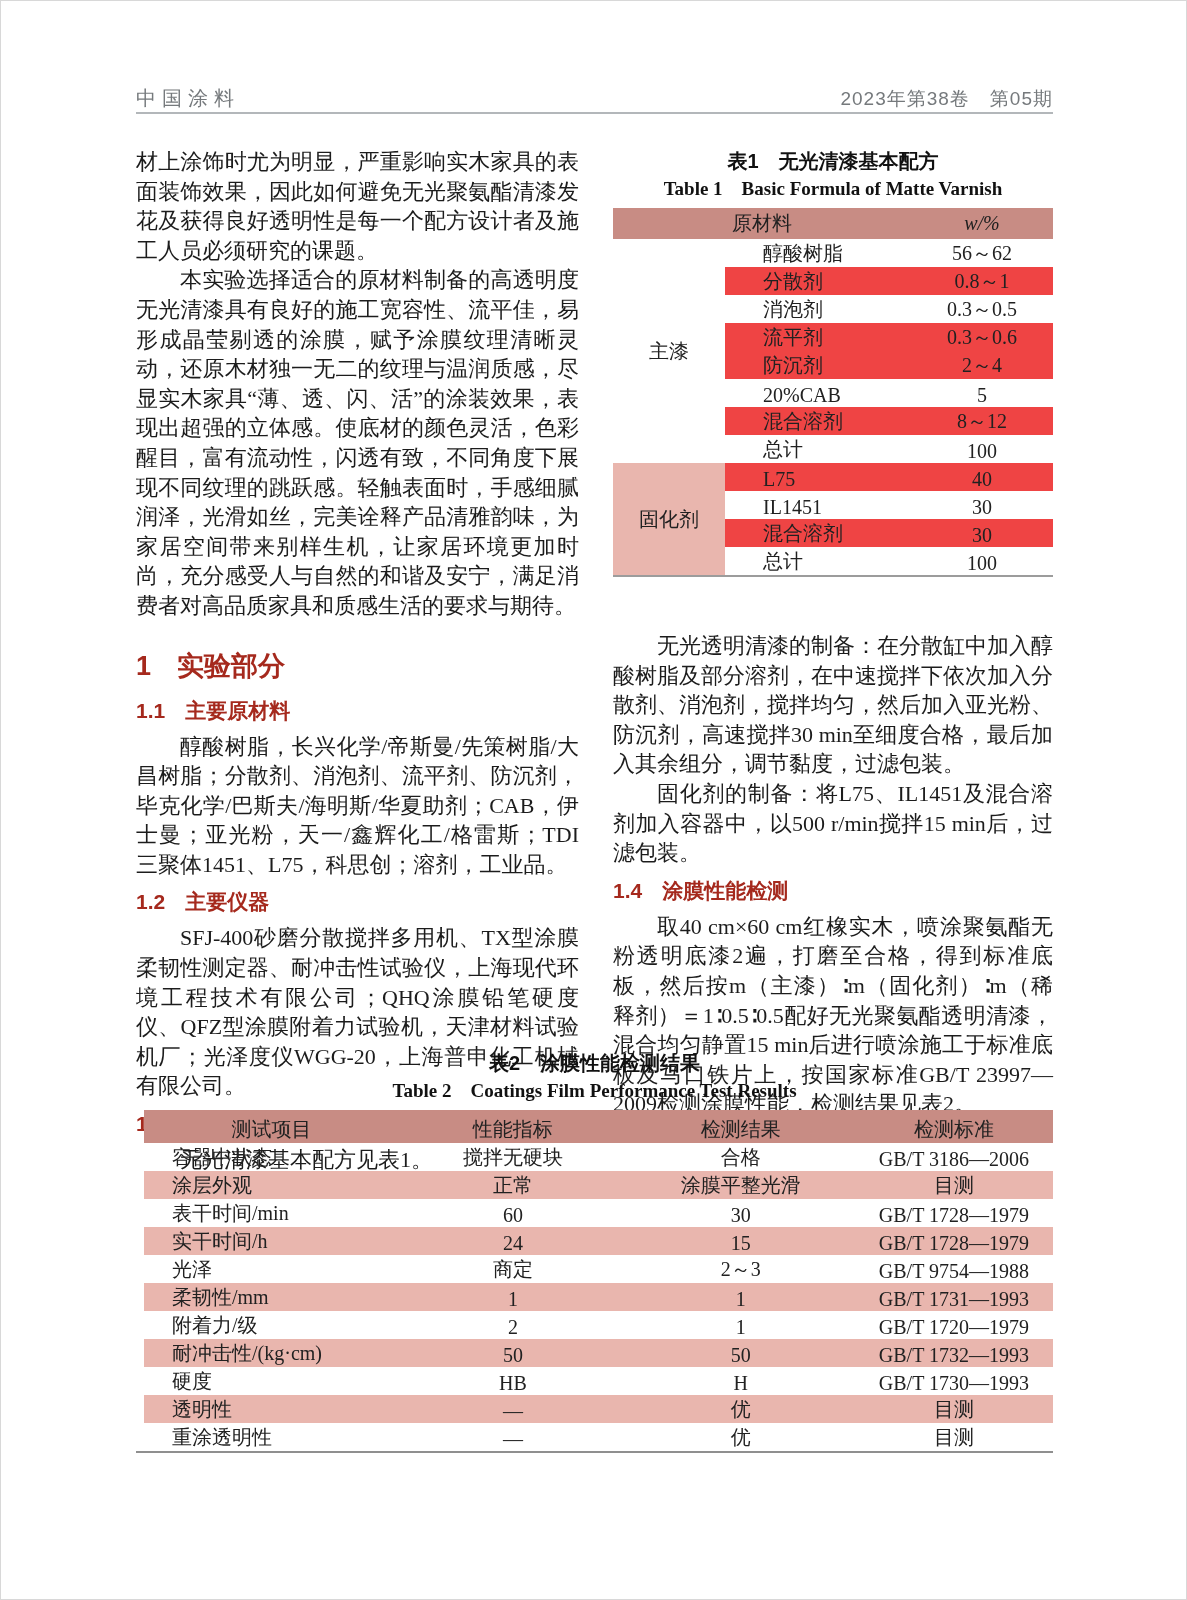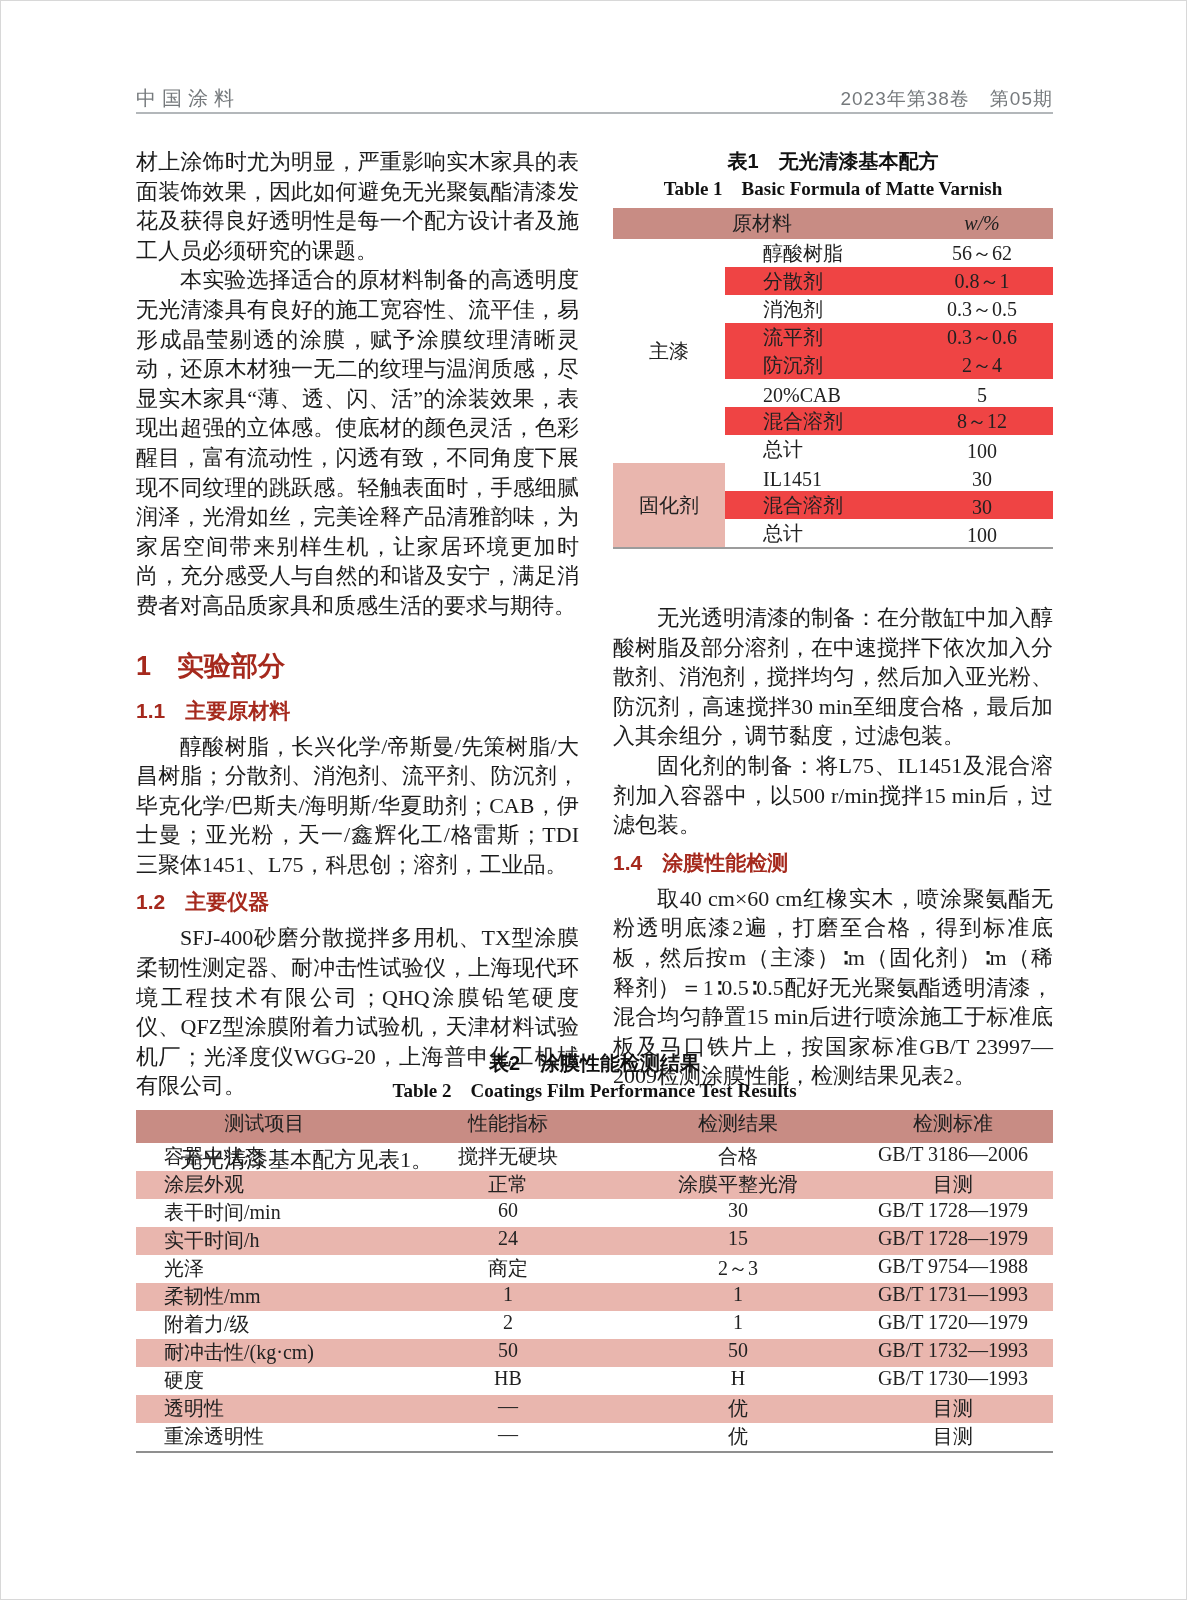--- a/index.html
+++ b/index.html
@@ -45,21 +45,21 @@
   .t1-rows { flex:1; }
   .t1-row { display:flex; height:28px; align-items:flex-end; }
   .t1-row.alt { background:#ef4444; }
   .t1-name { flex:1; padding-left:38px; }
   .t1-val { width:142px; text-align:center; }
   .below-t1 { margin-top:54px; }
 
   
   .t2wrap { position:absolute; left:135px; top:1048px; width:917px; }
   .t2 { width:917px; font-size:20px; margin-top:4px; border-bottom:2px solid #8f8f8f; }
-  .t2-row { display:flex; height:28px; align-items:flex-start; }
+  .t2-row { display:flex; height:28px; align-items:flex-end;margin-left:8px; }
   .t2-row.head { height:33px; background:#c88c84; }
   .t2-row.alt { background:#e9b6ae; }
   .t2 .c1 { width:257px; padding-left:28px; }
   .t2 .c2 { width:230px; text-align:center; }
   .t2 .c3 { width:230px; text-align:center; }
   .t2 .c4 { width:200px; text-align:center; }
   .t2-row.head .c1 { padding-left:0; text-align:center; }
 
   
   .footer { position:absolute; left:135px; top:1497px; display:flex; align-items:stretch; }
@@ -149,20 +149,24 @@
             <div class="t1-row">
                 <span class="t1-name">总计</span>
                 <span class="t1-val">100</span>
               </div>
           </div>
         </div>
 
         <div class="t1-group">
           <div class="t1-gcell alt">固化剂</div>
           <div class="t1-rows">
+            <div class="t1-row alt">
+                <span class="t1-name">L75</span>
+                <span class="t1-val">40</span>
+              </div>
             <div class="t1-row">
                 <span class="t1-name">IL1451</span>
                 <span class="t1-val">30</span>
               </div>
             <div class="t1-row alt">
                 <span class="t1-name">混合溶剂</span>
                 <span class="t1-val">30</span>
               </div>
             <div class="t1-row">
                 <span class="t1-name">总计</span>

